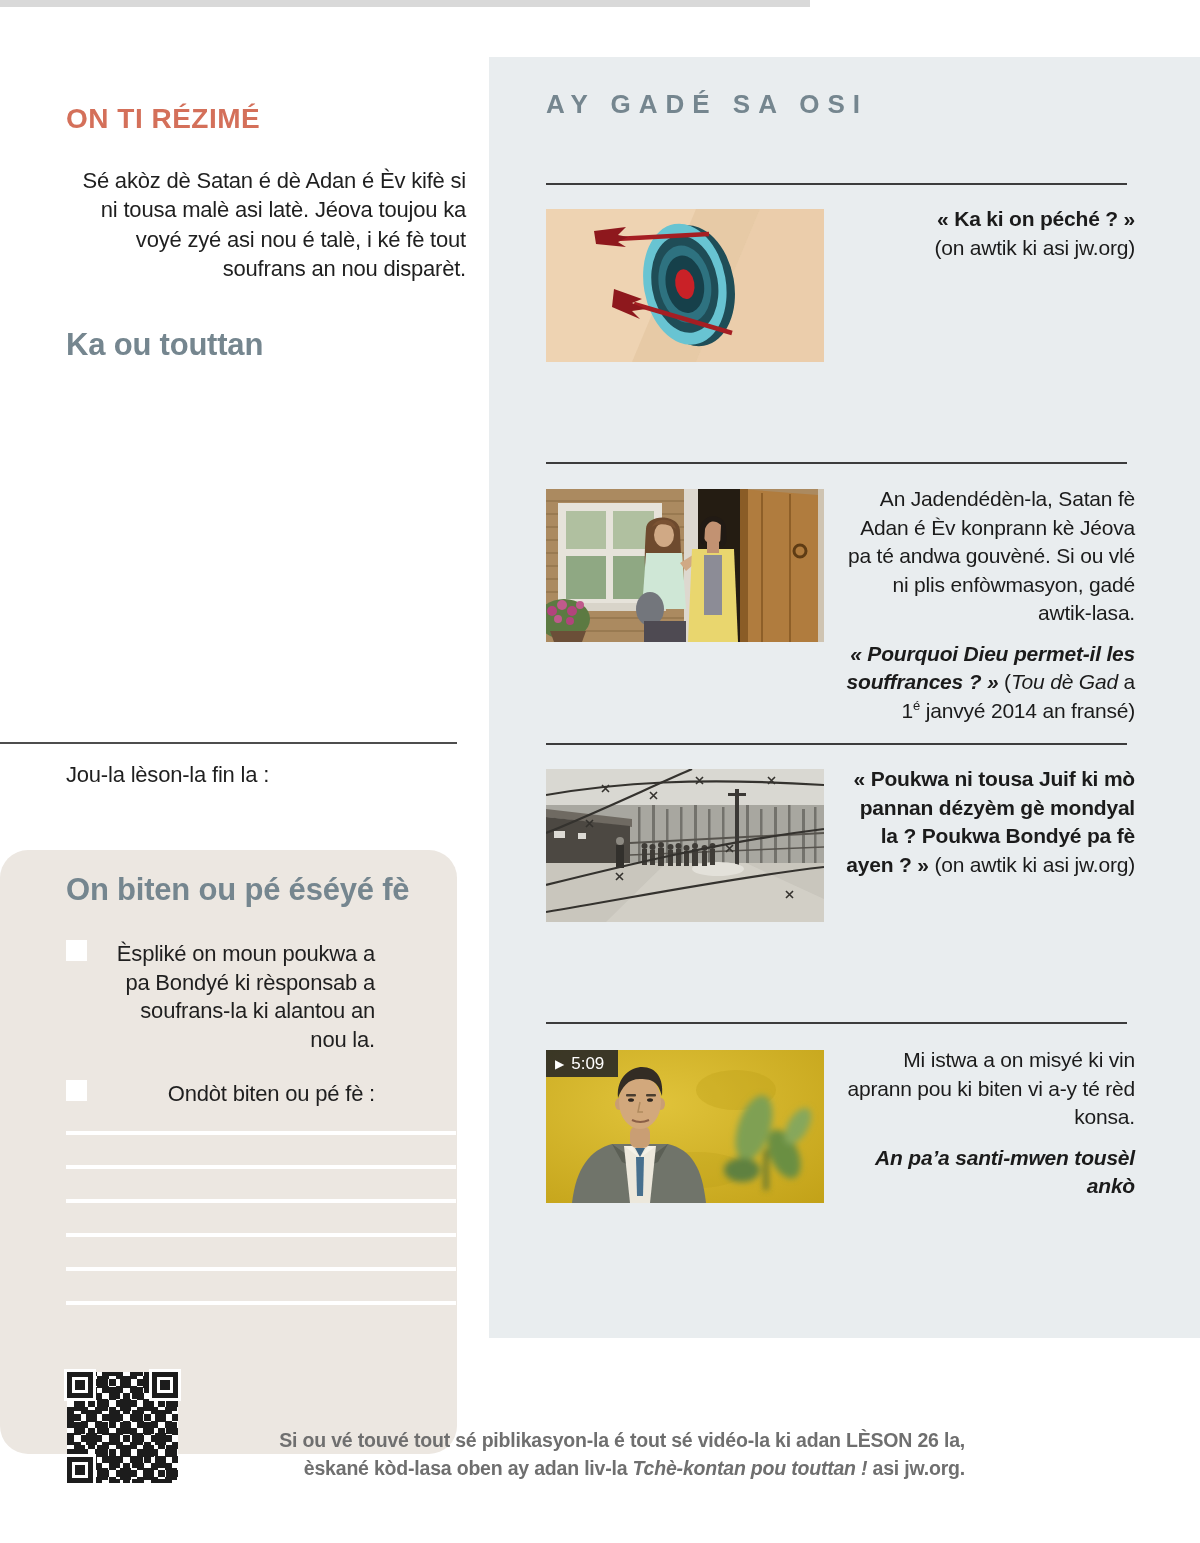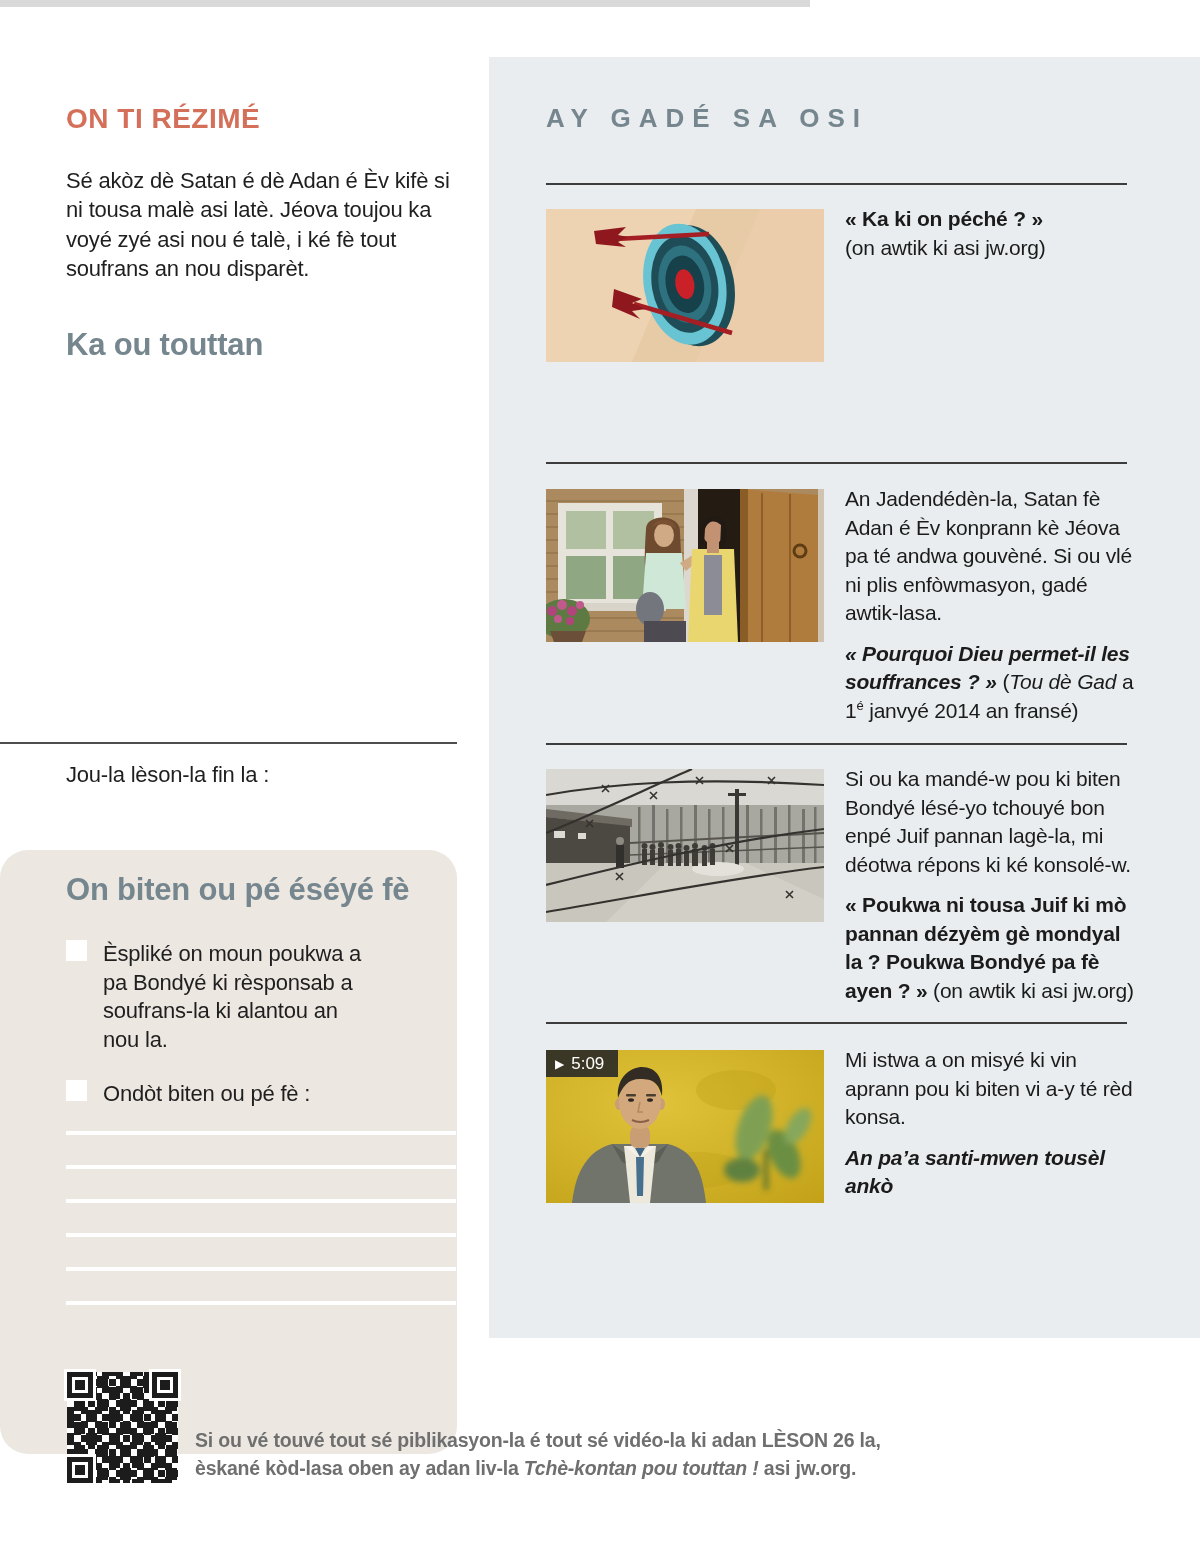--- a/index.html
+++ b/index.html
@@ -1,18 +1,18 @@
 <!DOCTYPE html>
 <html><head>
 <meta charset="utf-8">
 <style>
   html,body{margin:0;padding:0;background:#ffffff;}
   .page{
     position:relative;width:1200px;height:1543px;background:#ffffff;overflow:hidden;
-    font-family:"Liberation Sans",sans-serif;color:#1f1f1f;letter-spacing:-0.2px;
+    font-family:"Liberation Sans",sans-serif;color:#1f1f1f;letter-spacing:-0.2px;text-align:right;
   }
   .abs{position:absolute;}
 
   
   .topbar{left:0;top:0;width:810px;height:7px;background:#d9d9d9;}
 
   
   .h-coral{left:66px;top:103px;font-size:28px;font-weight:700;color:#d4705a;letter-spacing:0.5px;}
   .summary{left:66px;top:166px;width:400px;font-size:22px;line-height:1.33;}
   .h-slate{font-weight:700;color:#75868f;}
@@ -26,21 +26,21 @@
   .goal-title{position:absolute;left:66px;top:22px;font-size:31px;}
   .checkrow{position:absolute;left:66px;}
   .checkbox{position:absolute;left:0;top:4px;width:21px;height:21px;background:#ffffff;}
   .checktext{position:absolute;left:37px;top:4px;width:272px;font-size:22px;line-height:1.3;}
   .row1{top:86px;}
   .row2{top:226px;}
   .writeline{position:absolute;left:66px;width:390px;height:4px;background:#ffffff;}
 
   
   .panel{left:489px;top:57px;width:711px;height:1281px;background:#e9edef;}
-  .panel-title{position:absolute;left:57px;top:46px;font-size:26px;font-weight:700;color:#75868f;letter-spacing:8px;}
+  .panel-title{position:absolute;left:57px;top:32px;font-size:26px;font-weight:700;color:#75868f;letter-spacing:8px;}
   .rule{position:absolute;left:57px;width:581px;height:2px;background:#3c3c3c;}
   .media{position:absolute;left:57px;width:278px;height:153px;overflow:hidden;}
   .media svg{display:block;}
   .sectext{position:absolute;left:356px;width:290px;font-size:21px;line-height:1.36;color:#1b1b1b;}
   .sectext p{margin:0 0 12px 0;}
   .b{font-weight:700;}
   .bi{font-weight:700;font-style:italic;}
   .i{font-style:italic;}
   .sup{font-size:0.62em;vertical-align:super;}
 
@@ -257,21 +257,20 @@
           <path d="M222,8 l7,7 M229,8 l-7,7"></path>
           <path d="M40,51 l7,7 M47,51 l-7,7"></path>
           <path d="M104,23 l7,7 M111,23 l-7,7"></path>
           <path d="M70,104 l7,7 M77,104 l-7,7"></path>
           <path d="M180,76 l7,7 M187,76 l-7,7"></path>
           <path d="M240,122 l7,7 M247,122 l-7,7"></path>
         </g>
       </svg>
     </div>
     <div class="sectext" style="top:708px">
-      <p>Si ou ka mandé-w pou ki biten Bondyé lésé-yo tchouyé bon enpé Juif pannan lagè-la, mi déotwa répons ki ké konsolé-w.</p>
       <p><span class="b">« Poukwa ni tousa Juif ki mò pannan dézyèm gè mondyal la ? Poukwa Bondyé pa fè ayen ? »</span><span> (on awtik ki asi jw.org)</span></p>
     </div>
 
     <div class="rule" style="top:965px"></div>
     <div class="media" style="top:993px">
       <svg width="278" height="153" viewBox="0 0 278 153" xmlns="http://www.w3.org/2000/svg">
         <defs>
           <radialGradient id="vbg" cx="40%" cy="35%" r="90%">
             <stop offset="0" stop-color="#e0c33a"></stop>
               <stop offset="1" stop-color="#c2a117"></stop>

